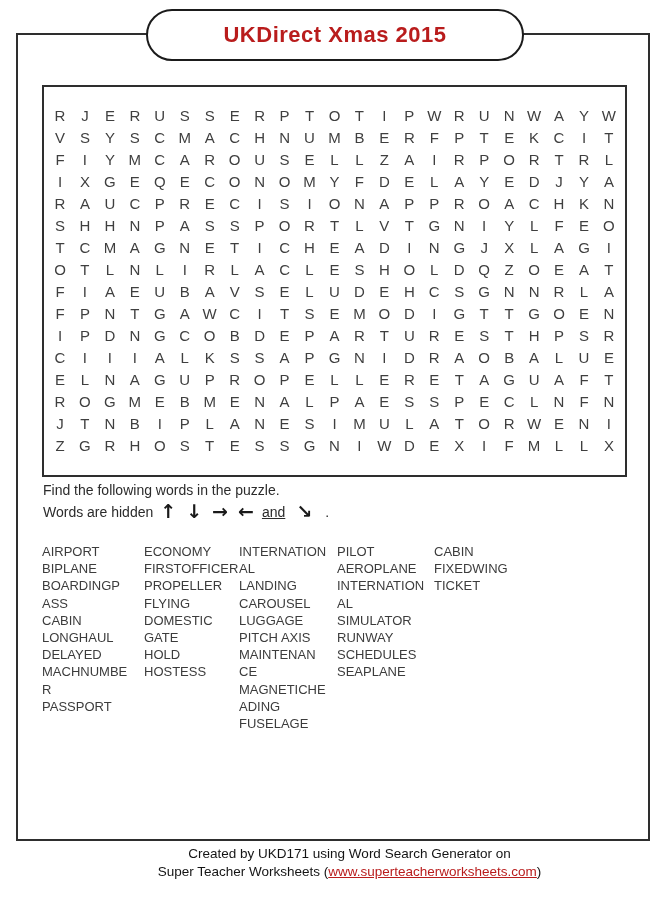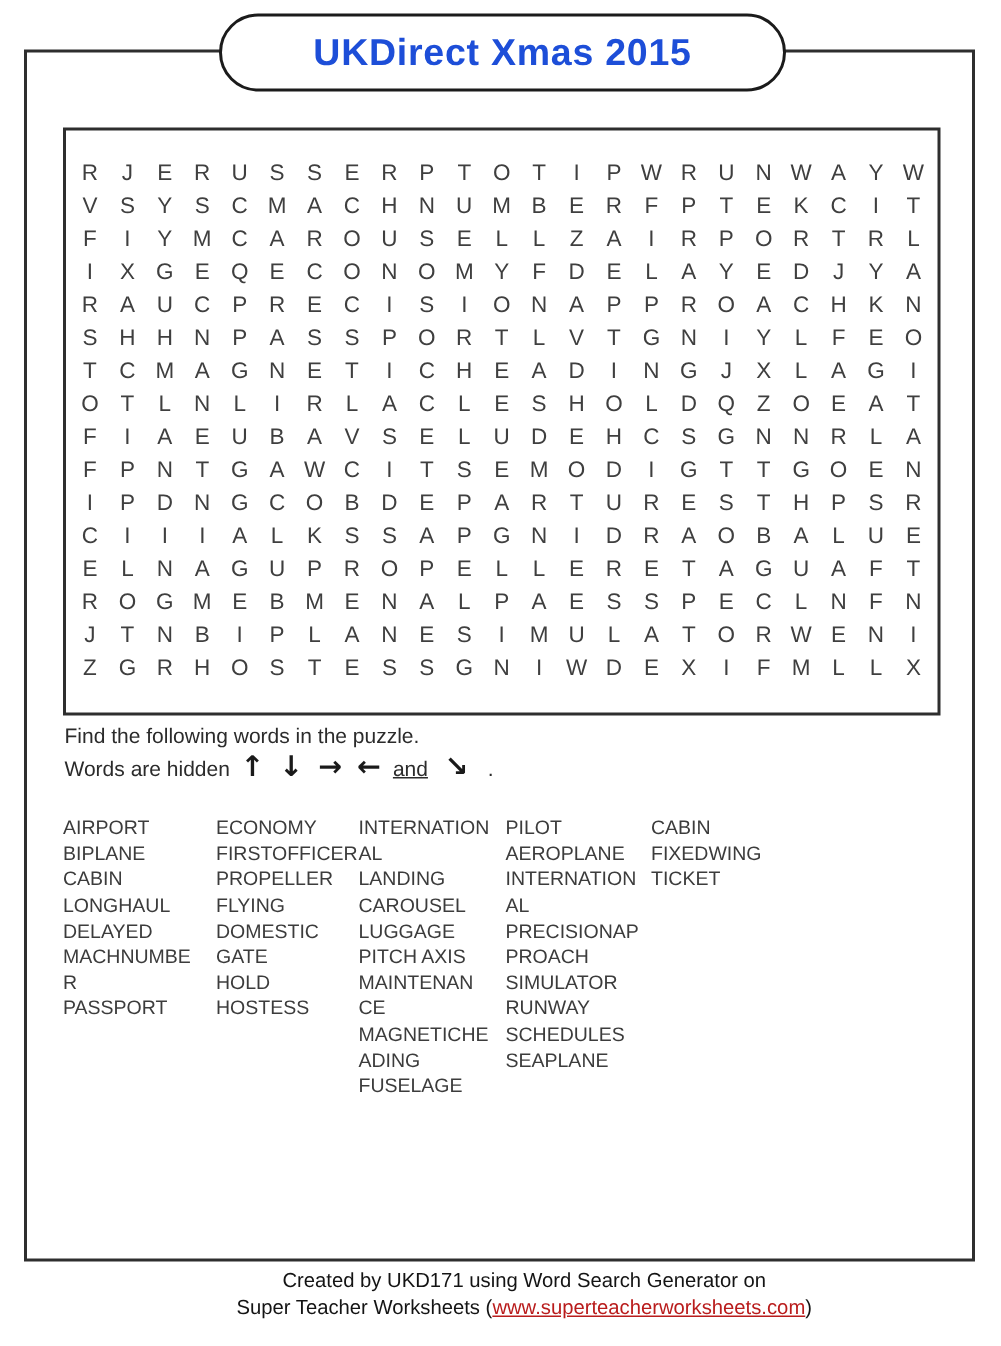--- a/index.html
+++ b/index.html
@@ -10,21 +10,21 @@
   .page-border{
     position:absolute;left:16px;top:33px;width:630px;height:804px;
     border:2px solid #2e2e2e;background:#fff;
   }
   .title-pill{
     position:absolute;left:146px;top:9px;width:374px;height:48px;
     background:#fff;border:2px solid #1b1b1b;border-radius:27px;
     display:flex;align-items:center;justify-content:center;z-index:2;
   }
   .title-pill span{
-    font-size:25px;font-weight:bold;color:#1d4ed8;letter-spacing:0.5px;
+    font-size:22px;font-weight:bold;color:#b91c1c;letter-spacing:0.5px;
   }
   .grid-box{
     position:absolute;left:42px;top:85px;width:581px;height:388px;
     border:2px solid #2e2e2e;display:flex;align-items:center;justify-content:center;
   }
   .grid{width:574px;}
   .grid-row{display:flex;height:22px;}
   .grid-cell{
     flex:1;text-align:center;line-height:22px;font-size:15px;
     color:#3f3f3f;
@@ -481,20 +481,22 @@
   <span class="arrow">←</span>
   <span class="conj">and</span>
   <span class="arrow">↘</span>
   <span class="period">.</span>
 </div>
 
 <div class="word-list" id="word-list">
     <div class="wl-col wl-col-2">
       <div class="wl-item">AIRPORT</div>
       <div class="wl-item">BIPLANE</div>
+      <div class="wl-item">BOARDINGP
+ASS</div>
       <div class="wl-item">CABIN</div>
       <div class="wl-item">LONGHAUL</div>
       <div class="wl-item">DELAYED</div>
       <div class="wl-item">MACHNUMBE
 R</div>
       <div class="wl-item">PASSPORT</div>
     </div>
     <div class="wl-col wl-col-3">
       <div class="wl-item">ECONOMY</div>
       <div class="wl-item">FIRSTOFFICER</div>
@@ -516,22 +518,20 @@
 CE</div>
       <div class="wl-item">MAGNETICHE
 ADING</div>
       <div class="wl-item">FUSELAGE</div>
     </div>
     <div class="wl-col wl-col-5">
       <div class="wl-item">PILOT</div>
       <div class="wl-item">AEROPLANE</div>
       <div class="wl-item">INTERNATION
 AL</div>
-      <div class="wl-item">PRECISIONAP
-PROACH</div>
       <div class="wl-item">SIMULATOR</div>
       <div class="wl-item">RUNWAY</div>
       <div class="wl-item">SCHEDULES</div>
       <div class="wl-item">SEAPLANE</div>
     </div>
     <div class="wl-col wl-col-6">
       <div class="wl-item">CABIN</div>
       <div class="wl-item">FIXEDWING</div>
       <div class="wl-item">TICKET</div>
     </div>

